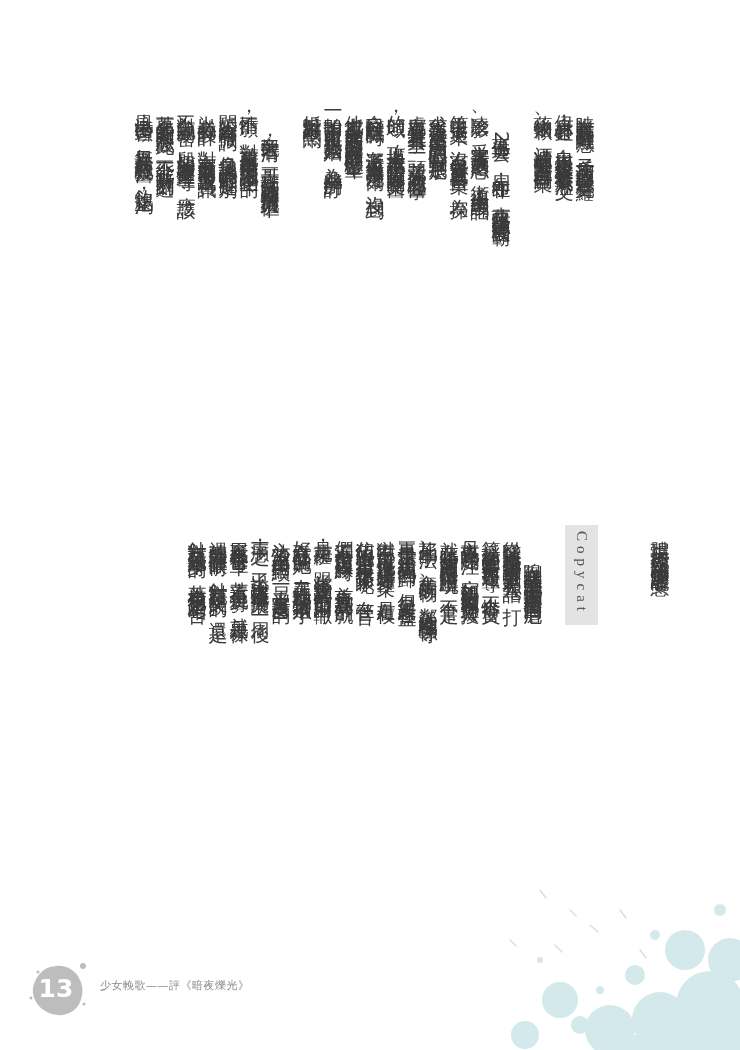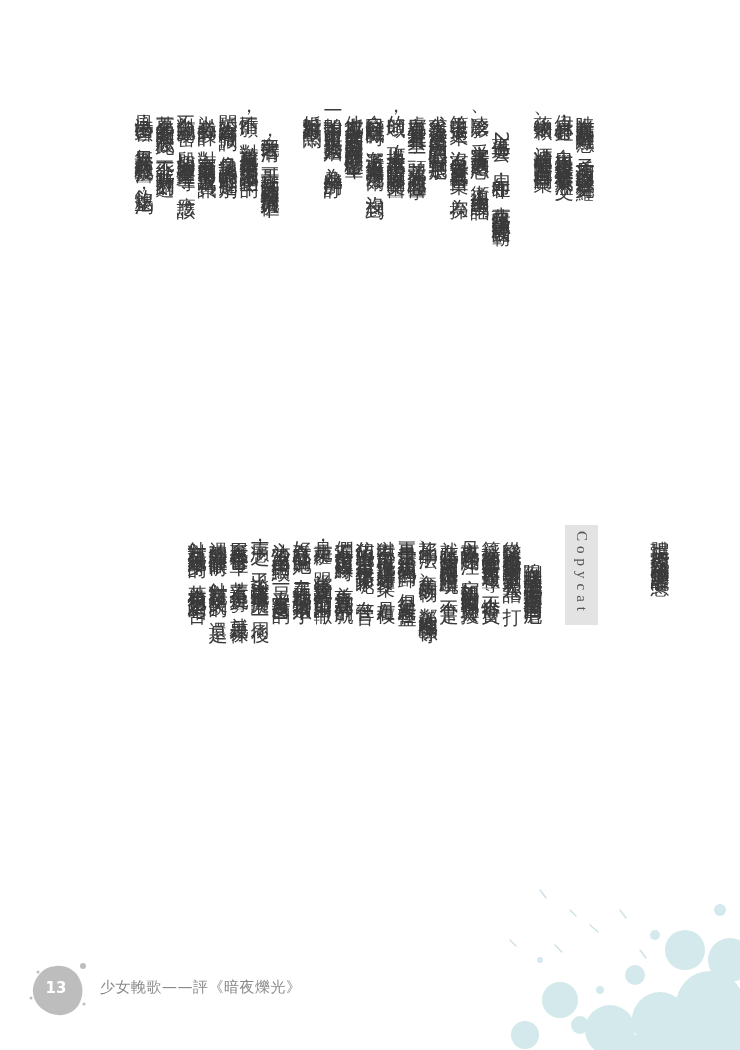--- a/index.html
+++ b/index.html
@@ -31,26 +31,26 @@
       display: flex; align-items: center; justify-content: flex-start;
       padding-top: 6px; box-sizing: border-box;
     }
     .footer {
       position: absolute; left: 28px; top: 960px; height: 56px; width: 320px;
     }
     .splat { position: absolute; left: 0; top: 0; width: 60px; height: 60px; }
     .page-number {
       position: absolute; left: 0; top: 0; width: 56px; height: 56px;
       display: flex; align-items: center; justify-content: center;
-      color: #ffffff; font-weight: bold; font-size: 15px;
+      color: #ffffff; font-weight: bold; font-size: 25px;
       font-family: "DejaVu Sans", sans-serif;
     }
     .running-title {
       position: absolute; left: 72px; top: 18px;
-      font-size: 15px; color: #8a8a8a; white-space: nowrap; letter-spacing: 0.5px;
+      font-size: 11px; color: #8a8a8a; white-space: nowrap; letter-spacing: 0.5px;
     }
     .paint-splash { position: absolute; right: 0; bottom: 0; width: 260px; height: 200px; }
   </style>
 </head>
 <body>
 
 <svg class="paint-splash" viewBox="0 0 260 200">
   <g fill="#d3e9ec">
     <circle cx="230" cy="155" r="34"></circle>
     <circle cx="180" cy="170" r="28"></circle>

